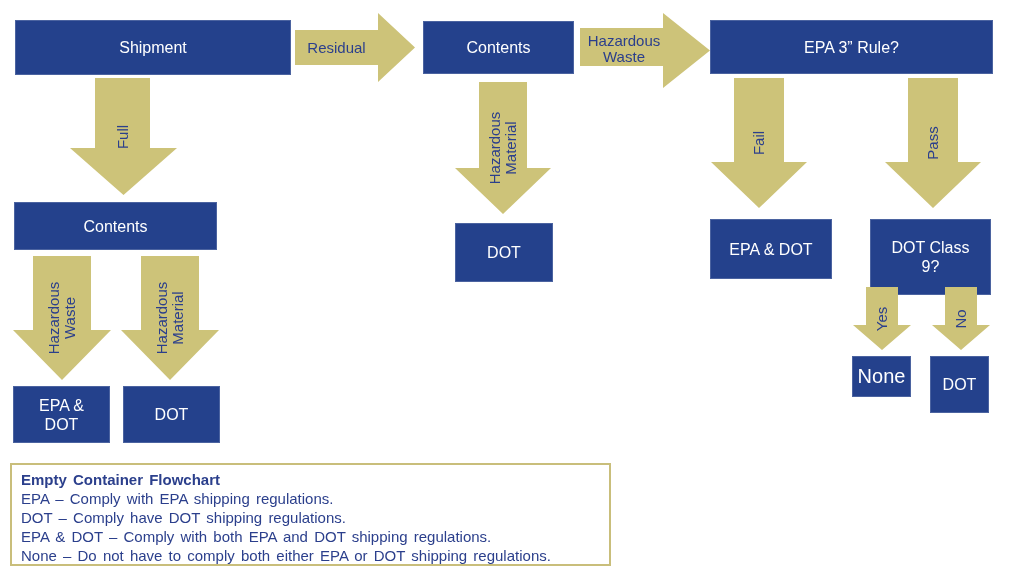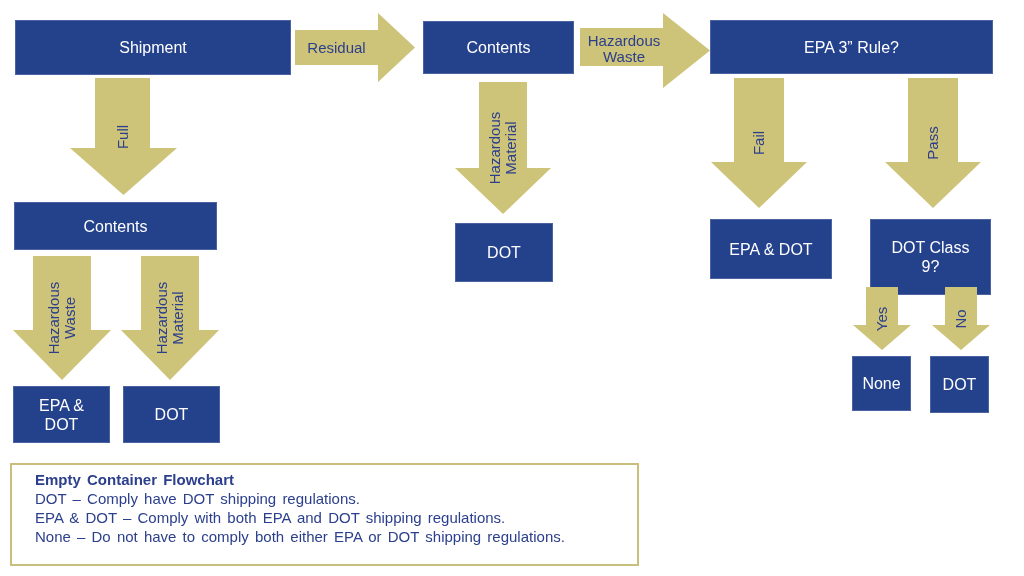--- a/index.html
+++ b/index.html
@@ -29,21 +29,21 @@
     display:flex;align-items:center;justify-content:center;}
   .vtext{transform:rotate(-90deg);text-align:center;line-height:16px;
     color:var(--label-blue,#2B3F8C);font-size:15px;}
   .nowrap{white-space:nowrap;}
 
   
   .legend{
     position:absolute;left:10px;top:463px;width:579px;height:89px;
     border:2px solid var(--legend-border,#C9BE7B);
     background:#fff;color:var(--label-blue,#2B3F8C);
-    font-size:15px;line-height:19px;padding:5px 23px;word-spacing:2px;
+    font-size:15px;line-height:19px;padding:5px 9px;word-spacing:2px;
   }
   .legend .title{font-weight:bold;}
 
   
   .logo{position:absolute;left:868px;top:500px;display:flex;align-items:flex-start;}
   .logo-text{
     color:var(--logo-blue,#2A3B7D);font-size:47px;font-weight:600;
     letter-spacing:-2px;line-height:1;
   }
   .logo-x{margin-left:-3px;margin-top:3px;}
@@ -84,21 +84,21 @@
   </div>
 
   <div class="node" style="left:710px;top:219px;width:122px;height:60px;">
     <span>EPA &amp; DOT</span>
   </div>
 
   <div class="node" style="left:870px;top:219px;width:121px;height:76px;">
     <span class="narrow" style="max-width:88px;">DOT Class 9?</span>
   </div>
 
-  <div class="node" style="left:852px;top:356px;width:59px;height:55px;font-size:16px;">
+  <div class="node" style="left:852px;top:356px;width:59px;height:41px;font-size:20px;">
     <span>None</span>
   </div>
 
   <div class="node" style="left:930px;top:356px;width:59px;height:57px;">
     <span>DOT</span>
   </div>
 
   <div class="arrow" style="left:295px;top:13px;width:120px;height:69px;">
     <svg width="120" height="69">
       <polygon class="arrow-shape" points="0,17 83,17 83,0 120,34.5 83,69 83,52 0,52"></polygon>
@@ -184,19 +184,20 @@
     <svg width="58" height="63">
       <polygon class="arrow-shape" points="13,0 45,0 45,38 58,38 29,63 0,38 13,38"></polygon>
     </svg>
     <div class="vwrap">
         <span class="vtext nowrap">No</span>
       </div>
   </div>
 
   <div class="legend">
     <div class="title">Empty Container Flowchart</div>
+    <div>EPA – Comply with EPA shipping regulations.</div>
     <div>DOT – Comply have DOT shipping regulations.</div>
     <div>EPA &amp; DOT – Comply with both EPA and DOT shipping regulations.</div>
     <div>None – Do not have to comply both either EPA or DOT shipping regulations.</div>
   </div>
 
 
 </div>
 
 </body></html>

